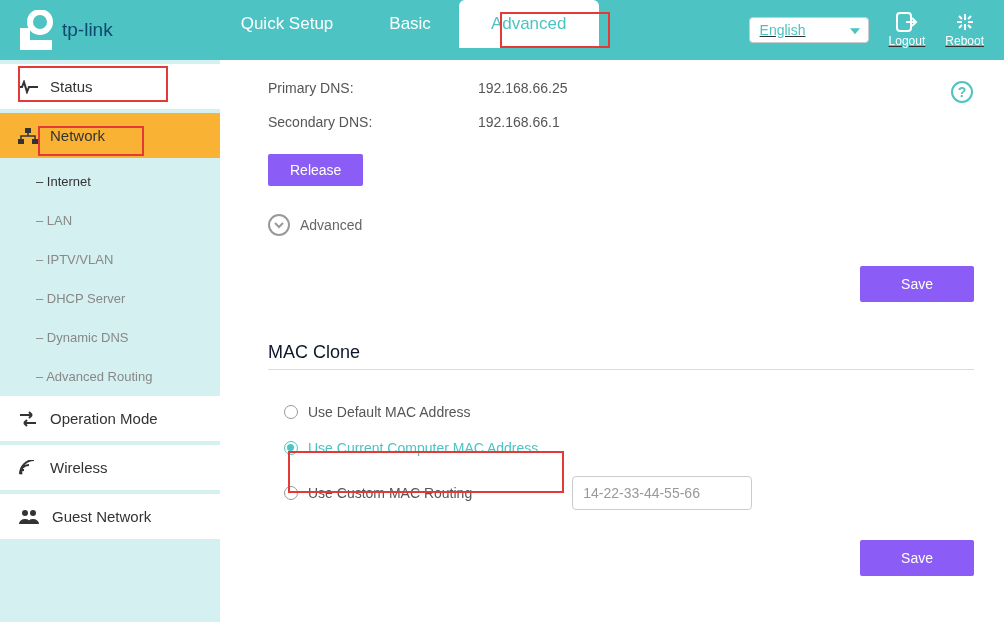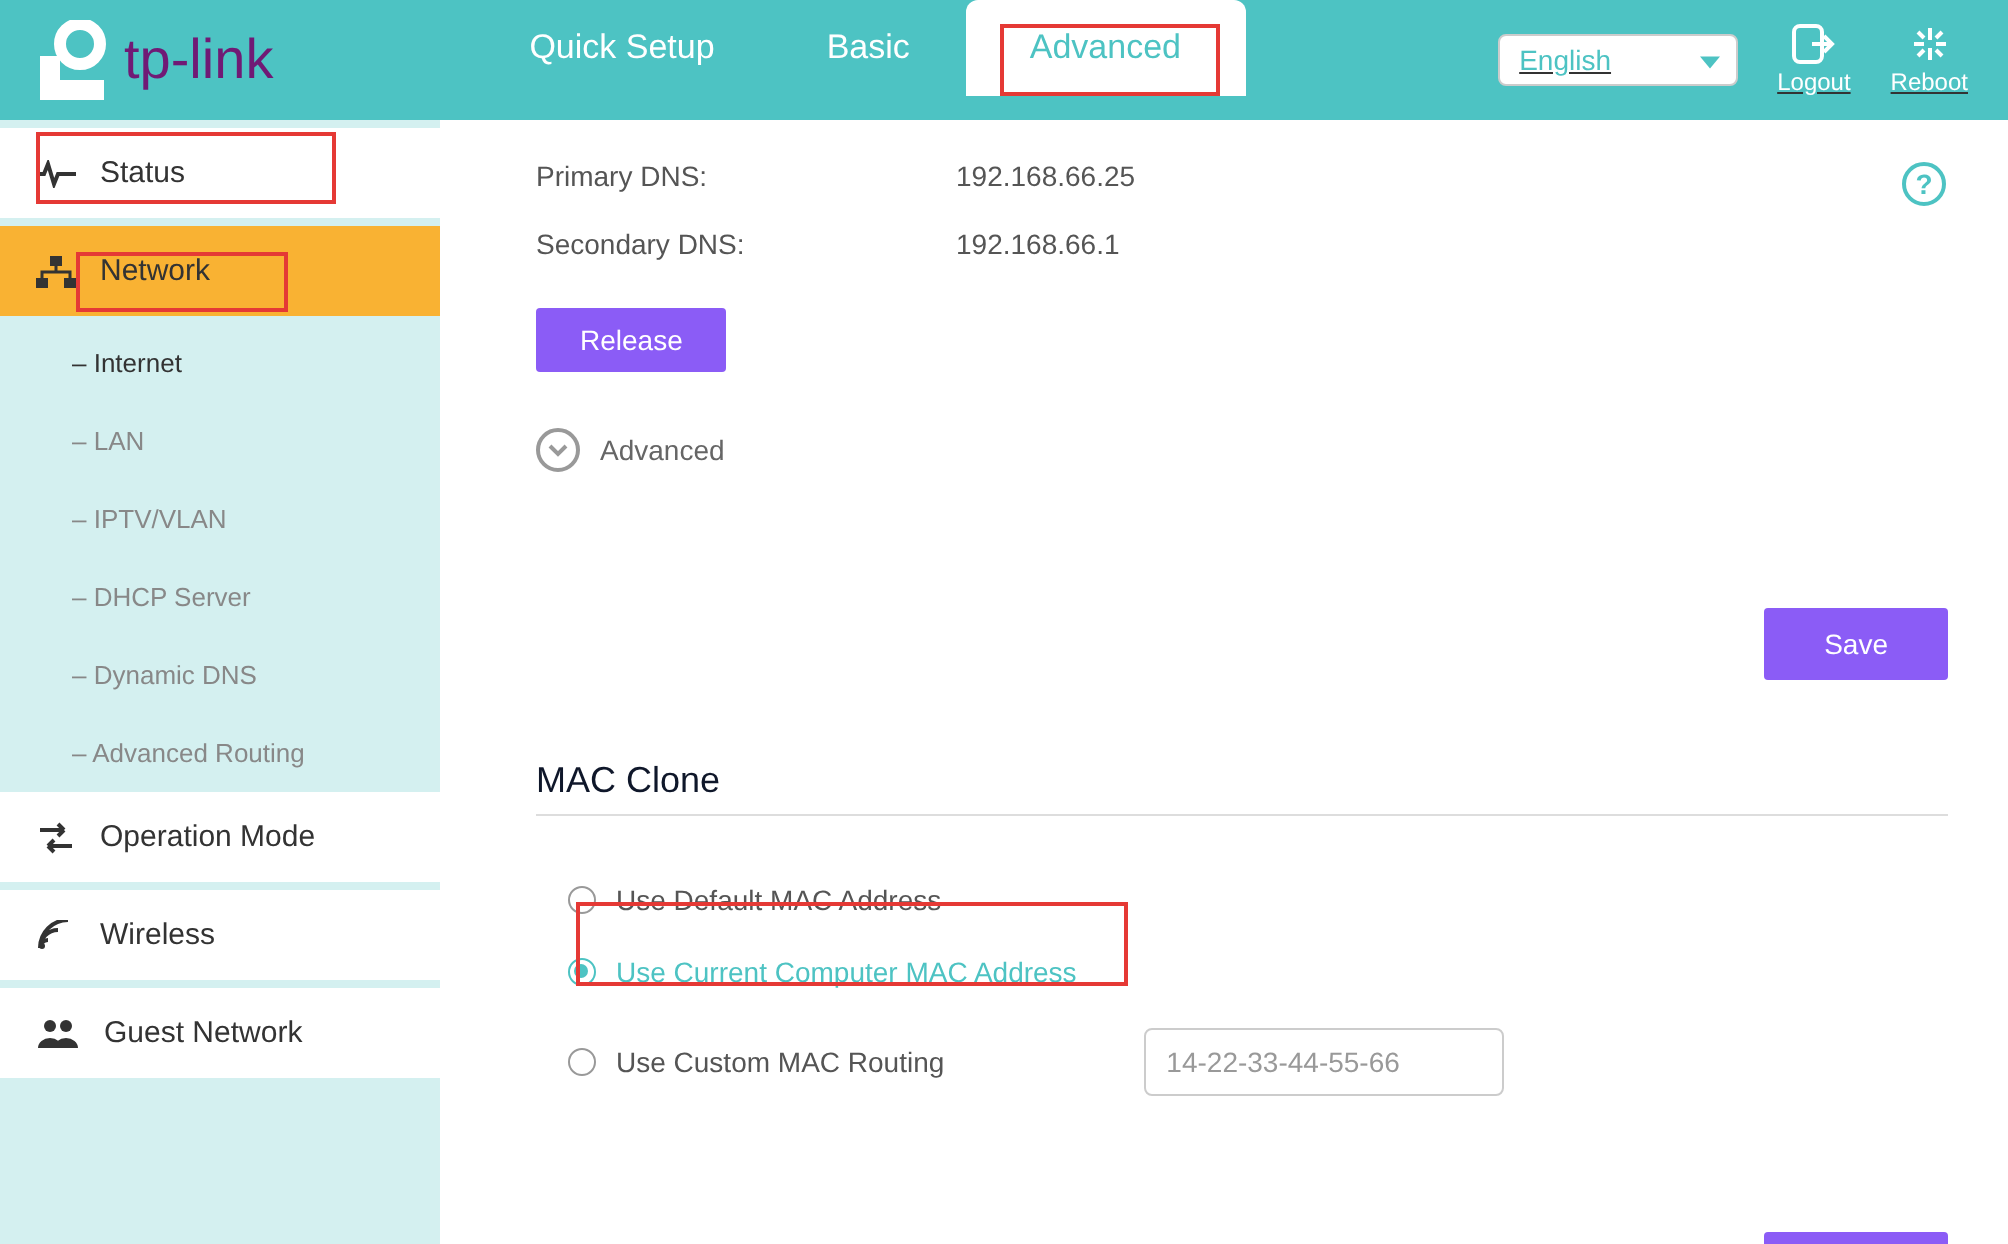--- a/index.html
+++ b/index.html
@@ -1,19 +1,19 @@
 <!DOCTYPE html>
 <html><head>
 <meta charset="utf-8">
 <style>
 * { box-sizing: border-box; margin: 0; padding: 0; }
 body { font-family: Arial, sans-serif; font-size: 14px; color: #333; background: #fff; }
 
 .header { background: #4dc3c3; height: 60px; display: flex; align-items: center; padding: 0 20px; position: relative; }
-.logo { display: flex; align-items: center; color: #701a75; font-size: 28px; font-weight: 300; }
+.logo { display: flex; align-items: center; color: #0c4a6e; font-size: 19px; font-weight: 300; }
 .logo svg { margin-right: 8px; }
 .tabs { display: flex; margin-left: 100px; height: 60px; align-items: flex-start; }
 .tab { padding: 14px 28px; color: #fff; font-size: 17px; cursor: pointer; }
 .tab.active { background: #fff; color: #4dc3c3; border-radius: 6px 6px 0 0; padding: 14px 32px; }
 .header-right { margin-left: auto; display: flex; align-items: center; gap: 20px; text-decoration: underline; }
 .lang-select { background: #fff; border: 1px solid #ccc; border-radius: 4px; padding: 4px 30px 4px 10px; color: #4dc3c3; font-size: 14px; position: relative; width: 120px; cursor: pointer; }
 .lang-select::after { content: ""; position: absolute; right: 8px; top: 50%; transform: translateY(-30%); border-left: 5px solid transparent; border-right: 5px solid transparent; border-top: 6px solid #4dc3c3; }
 .hbtn { color: #fff; font-size: 12px; text-align: center; cursor: pointer; }
 .hbtn svg { display: block; margin: 0 auto 2px; }
 
@@ -30,21 +30,21 @@
 .help-icon { position: absolute; right: 30px; top: 20px; }
 .dns-row { display: flex; margin-bottom: 18px; font-size: 14px; color: #555; }
 .dns-label { width: 210px; }
 .btn-row { display: flex; gap: 14px; margin: 24px 0 28px; }
 .btn { padding: 8px 22px; border: none; border-radius: 2px; color: #fff; font-size: 14px; cursor: pointer; }
 .btn-gray { background: #b5b5b5; }
 .btn-teal { background: #8b5cf6; }
 .adv-toggle { display: flex; align-items: center; gap: 10px; color: #666; margin-bottom: 30px; cursor: pointer; }
 .adv-toggle .circ { width: 22px; height: 22px; border: 2px solid #999; border-radius: 50%; display: flex; align-items: center; justify-content: center; }
 .save-row { display: flex; justify-content: flex-end; margin: 20px 0 40px; }
-.btn-save { padding: 10px 30px; margin-top: 38px; }
+.btn-save { padding: 10px 41px; }
 
 .section-title { font-size: 18px; color: #0f172a; margin-bottom: 6px; }
 .hr { border-top: 1px solid #ddd; margin-bottom: 24px; }
 .radio-row { display: flex; align-items: center; gap: 10px; padding: 10px 0 10px 16px; font-size: 14px; color: #555; }
 .radio-row.selected { color: #4dc3c3; }
 .radio { width: 14px; height: 14px; border: 1.5px solid #999; border-radius: 50%; display: inline-block; position: relative; }
 .radio-row.selected .radio { border-color: #4dc3c3; }
 .radio-row.selected .radio::after { content: ""; position: absolute; width: 7px; height: 7px; background: #4dc3c3; border-radius: 50%; top: 2px; left: 2px; }
 .mac-input { margin-left: 90px; border: 1px solid #ccc; border-radius: 4px; padding: 8px 10px; width: 180px; font-size: 14px; color: #999; }
 

